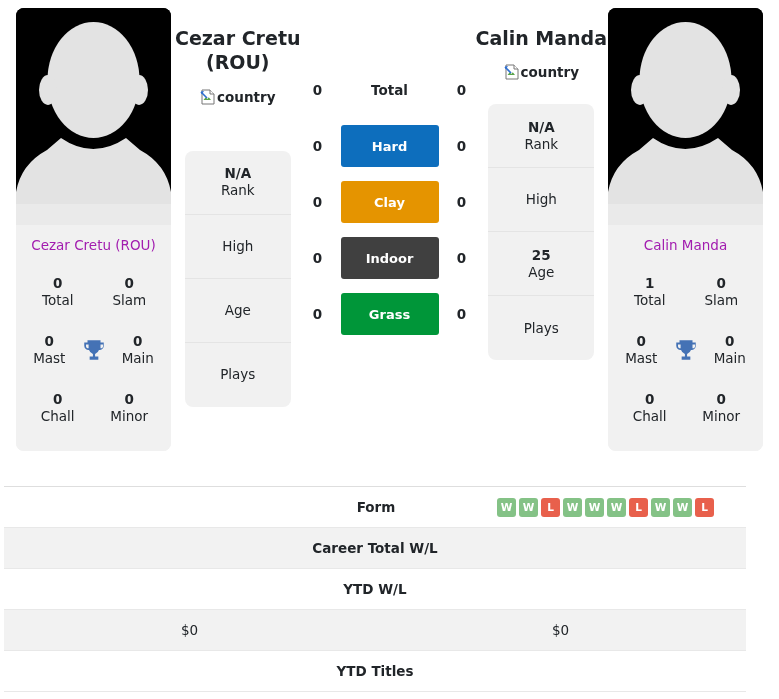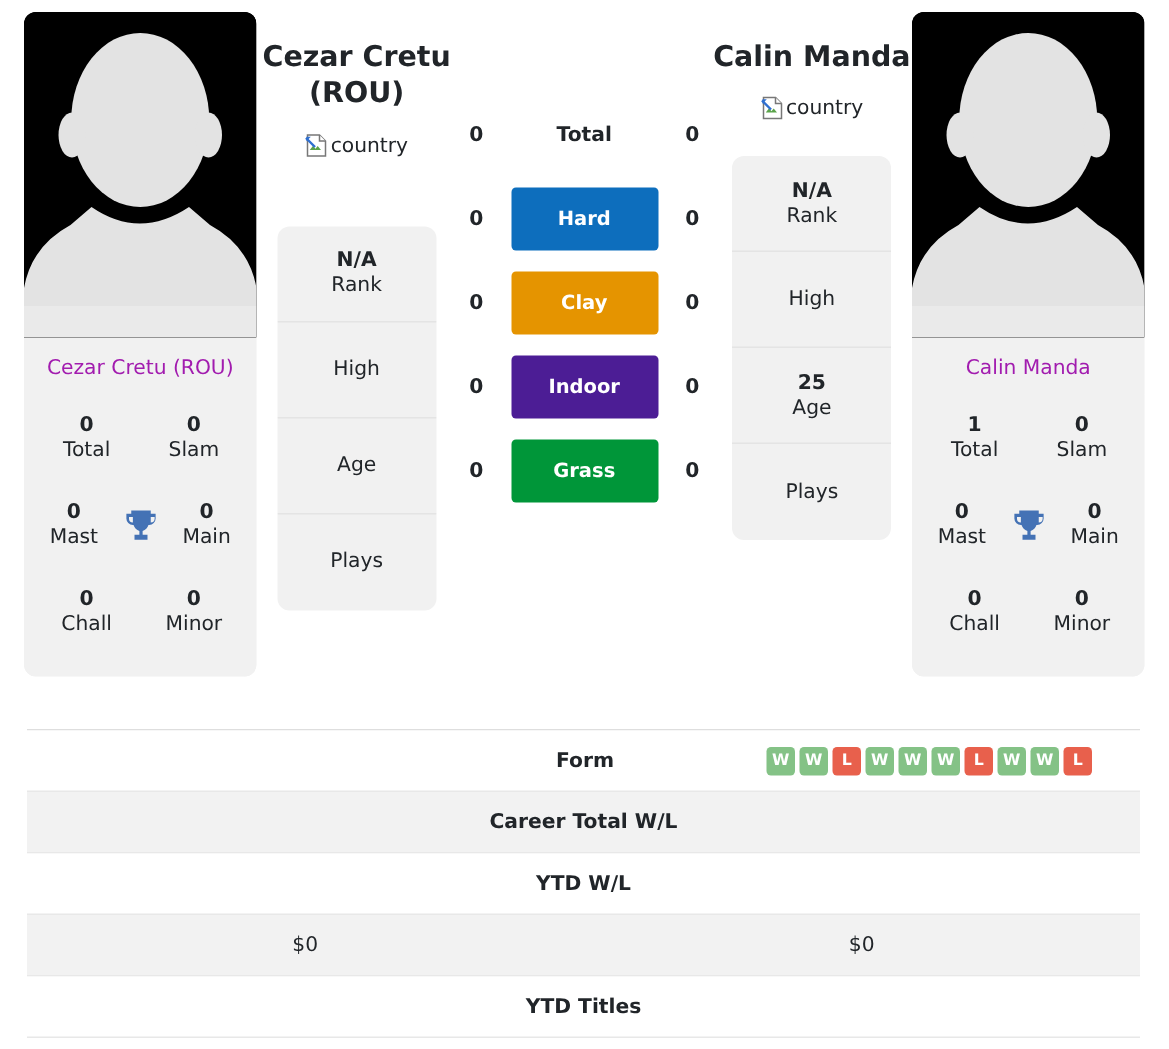--- a/index.html
+++ b/index.html
@@ -97,20 +97,21 @@
     text-align: center;
     line-height: 1.28;
     color: #212529;
   }
   .flag-line {
     margin-top: 14px;
     display: flex;
     align-items: center;
     font-size: 13.5px;
     color: #212529;
+    font-weight: bold;
   }
   .broken-img {
     width: 16px; height: 16px;
     margin-right: 1px;
     display:inline-block;
     vertical-align: middle;
   }
 
   .rank-card {
     width: 106px;
@@ -179,21 +180,21 @@
     width: 98px;
     text-align: center;
     font-size: 13.5px;
     font-weight: bold;
     color: #212529;
   }
 
   
   .stats-table {
     position: absolute;
-    left: 18px;
+    left: 4px;
     top: 486px;
     width: 742px;
     border-top: 1px solid #dedede;
   }
   .t-row {
     display: flex;
     align-items: center;
     height: 41px;
     border-bottom: 1px solid #e8e8e8;
   }
@@ -339,21 +340,21 @@
       <span class="surface-pill" style="background:#0d6ebd">Hard</span>
       <span class="surface-num">0</span>
     </div>
     <div class="surface-row">
       <span class="surface-num">0</span>
       <span class="surface-pill" style="background:#e59400">Clay</span>
       <span class="surface-num">0</span>
     </div>
     <div class="surface-row">
       <span class="surface-num">0</span>
-      <span class="surface-pill" style="background:#4c1d95">Indoor</span>
+      <span class="surface-pill" style="background:#404040">Indoor</span>
       <span class="surface-num">0</span>
     </div>
     <div class="surface-row">
       <span class="surface-num">0</span>
       <span class="surface-pill" style="background:#009639">Grass</span>
       <span class="surface-num">0</span>
     </div>
   </div>
 
   <div class="mid-col">

